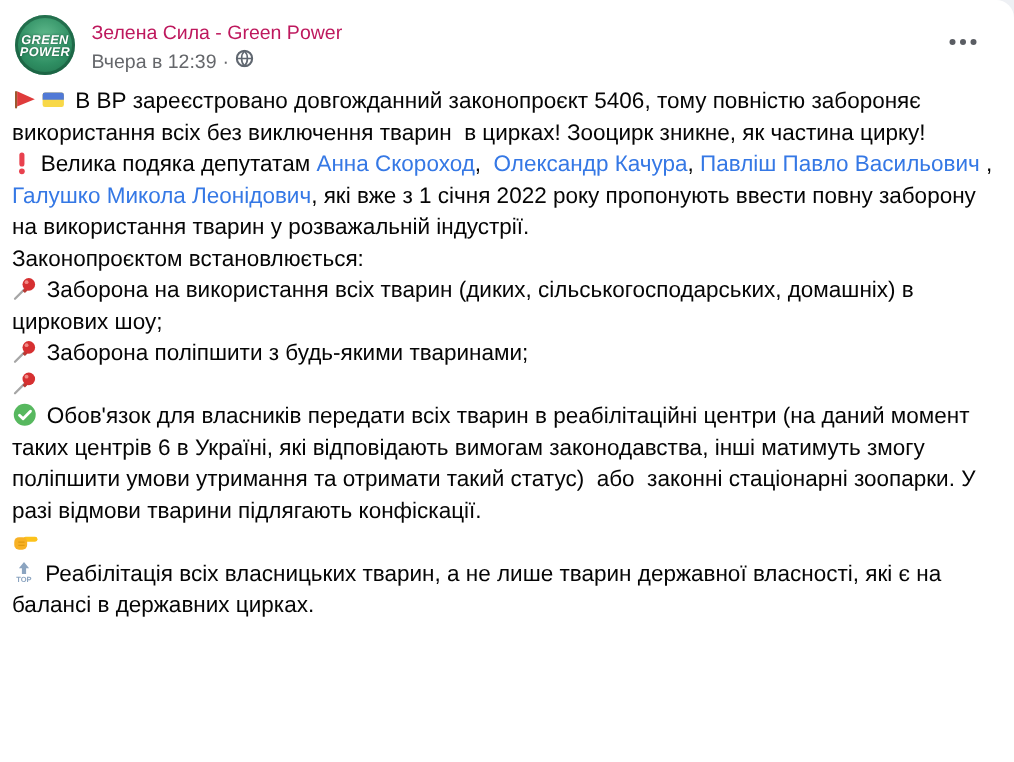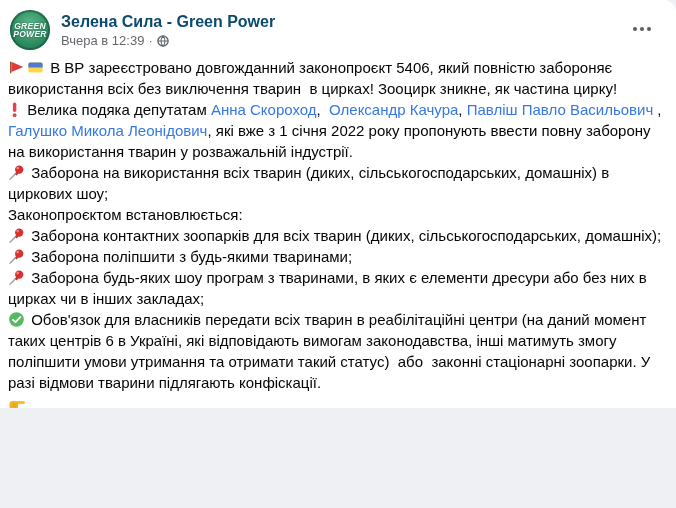--- a/index.html
+++ b/index.html
@@ -3,21 +3,21 @@
 <meta charset="utf-8">
 <style>
   html,body{margin:0;padding:0;}
   body{
     width:676px;height:508px;
     background:#eef0f4;
     font-family:"Liberation Sans","DejaVu Sans",sans-serif;
     -webkit-font-smoothing:antialiased;
   }
   .post-card{
-    width:676px;height:408px;
+    width:676px;height:508px;
     background:#fff;
     border-top-right-radius:12px;
     overflow:hidden;
     position:relative;
     box-sizing:border-box;
   }
   
   .post-header{
     display:flex;align-items:flex-start;
     padding:10px 16px 0 10px;
@@ -30,24 +30,24 @@
     flex:0 0 auto;cursor:pointer;
     box-shadow:inset 0 0 0 2px rgba(20,80,55,.55);
   }
   .avatar span{
     display:block;color:#fff;font-style:italic;font-weight:800;
     font-size:8.5px;line-height:8px;letter-spacing:.3px;
     text-shadow:0 0 2px #14523a;
   }
   .header-meta{margin-left:11px;padding-top:2px;}
   .page-name{
-    font-size:16px;font-weight:700;color:#0c4a6e;line-height:19px;cursor:pointer;
+    font-size:13px;font-weight:400;color:#be185d;line-height:19px;cursor:pointer;
   }
   .time-row{
-    display:flex;align-items:center;gap:4px;
+    display:flex;align-items:flex-start;gap:4px;
     font-size:13px;color:#65676b;line-height:17px;margin-top:1px;
   }
   .time-row .dot{color:#65676b;}
   .globe{display:inline-flex;align-items:center;margin-top:1px;}
   .more-btn{
     position:absolute;top:16px;right:20px;
     width:28px;height:22px;display:flex;align-items:center;justify-content:center;
     cursor:pointer;border-radius:4px;
   }
   
@@ -96,50 +96,44 @@
     </div>
   </div>
 
   <div class="post-text">
       <div class="para"><span class="emoji"><svg width="17" height="17" viewBox="0 0 17 17">
             <rect x="2" y="2.6" width="1.4" height="11.8" rx="0.7" fill="#9a5b30"></rect>
             <path d="M3.4 2.8 L15.2 8.1 L3.4 13 Z" fill="#df3b3b"></path>
           </svg></span><span class="emoji"><svg width="17" height="17" viewBox="0 0 17 17">
             <rect x="1.4" y="3.6" width="14.2" height="9.8" rx="1.6" fill="#f8d848"></rect>
             <path d="M1.4 8.5 V5.2 a1.6 1.6 0 0 1 1.6-1.6 h11 a1.6 1.6 0 0 1 1.6 1.6 v3.3 Z" fill="#5079d6"></path>
-          </svg></span><span> В ВР зареєстровано довгожданний законопроєкт 5406, який повністю забороняє використання всіх без виключення тварин  в цирках! Зооцирк зникне, як частина цирку!</span></div>
+          </svg></span><span> В ВР зареєстровано довгожданний законопроєкт 5406, тому повністю забороняє використання всіх без виключення тварин  в цирках! Зооцирк зникне, як частина цирку!</span></div>
       <div class="para"><span class="emoji"><svg width="13" height="17" viewBox="0 0 13 17">
             <rect x="4.9" y="1.6" width="3.4" height="9.4" rx="1.7" fill="#e8414e"></rect>
             <circle cx="6.6" cy="14.2" r="1.9" fill="#e8414e"></circle>
           </svg></span><span> Велика подяка депутатам </span><span class="mention">Анна Скороход</span><span>,  </span><span class="mention">Олександр Качура</span><span>, </span><span class="mention">Павліш Павло Васильович</span><span> , </span><span class="mention">Галушко Микола Леонідович</span><span>, які вже з 1 січня 2022 року пропонують ввести повну заборону на використання тварин у розважальній індустрії.</span></div>
+      <div class="para"><span>Законопроєктом встановлюється:</span></div>
       <div class="para"><span class="emoji"><svg width="17" height="17" viewBox="0 0 17 17">
             <path d="M2 15.2 L8.6 8.6" stroke="#a6a6a6" stroke-width="1.5" stroke-linecap="round"></path>
             <path d="M7 9.8 l1.9-1.9 1.6 1.6 -1.9 1.9 Z" fill="#b73a34"></path>
             <circle cx="11.2" cy="5.6" r="4.2" fill="#d63031"></circle>
             <circle cx="9.7" cy="4.1" r="1.3" fill="#f08a85"></circle>
           </svg></span><span> Заборона на використання всіх тварин (диких, сільськогосподарських, домашніх) в циркових шоу;</span></div>
-      <div class="para"><span>Законопроєктом встановлюється:</span></div>
-      <div class="para"><span class="emoji"><svg width="17" height="17" viewBox="0 0 17 17">
-            <path d="M2 15.2 L8.6 8.6" stroke="#a6a6a6" stroke-width="1.5" stroke-linecap="round"></path>
-            <path d="M7 9.8 l1.9-1.9 1.6 1.6 -1.9 1.9 Z" fill="#b73a34"></path>
-            <circle cx="11.2" cy="5.6" r="4.2" fill="#d63031"></circle>
-            <circle cx="9.7" cy="4.1" r="1.3" fill="#f08a85"></circle>
-          </svg></span><span> Заборона контактних зоопарків для всіх тварин (диких, сільськогосподарських, домашніх);</span></div>
       <div class="para"><span class="emoji"><svg width="17" height="17" viewBox="0 0 17 17">
             <path d="M2 15.2 L8.6 8.6" stroke="#a6a6a6" stroke-width="1.5" stroke-linecap="round"></path>
             <path d="M7 9.8 l1.9-1.9 1.6 1.6 -1.9 1.9 Z" fill="#b73a34"></path>
             <circle cx="11.2" cy="5.6" r="4.2" fill="#d63031"></circle>
             <circle cx="9.7" cy="4.1" r="1.3" fill="#f08a85"></circle>
           </svg></span><span> Заборона поліпшити з будь-якими тваринами;</span></div>
       <div class="para"><span class="emoji"><svg width="17" height="17" viewBox="0 0 17 17">
             <path d="M2 15.2 L8.6 8.6" stroke="#a6a6a6" stroke-width="1.5" stroke-linecap="round"></path>
             <path d="M7 9.8 l1.9-1.9 1.6 1.6 -1.9 1.9 Z" fill="#b73a34"></path>
             <circle cx="11.2" cy="5.6" r="4.2" fill="#d63031"></circle>
             <circle cx="9.7" cy="4.1" r="1.3" fill="#f08a85"></circle>
-          </svg></span><span> Заборона будь-яких шоу програм з тваринами, в яких є елементи дресури або без них в цирках чи в інших закладах;</span></div>
+          </svg></span></div>
       <div class="para"><span class="emoji"><svg width="17" height="17" viewBox="0 0 17 17">
             <circle cx="8.5" cy="8.5" r="7.3" fill="#57b85f"></circle>
             <path d="M5 8.8 l2.4 2.4 L12.3 6.1" stroke="#fff" stroke-width="1.9" fill="none" stroke-linecap="round" stroke-linejoin="round"></path>
           </svg></span><span> Обов'язок для власників передати всіх тварин в реабілітаційні центри (на даний момент таких центрів 6 в Україні, які відповідають вимогам законодавства, інші матимуть змогу поліпшити умови утримання та отримати такий статус)  або  законні стаціонарні зоопарки. У разі відмови тварини підлягають конфіскації.</span></div>
       <div class="para"><span class="emoji"><svg width="18" height="17" viewBox="0 0 18 17">
             <rect x="7.5" y="5.9" width="9.5" height="3.2" rx="1.6" fill="#fcc21b"></rect>
             <rect x="1.5" y="6.1" width="8.6" height="8.4" rx="3.2" fill="#f7b125"></rect>
             <path d="M4.2 9.4 h4.2 M4.2 11.6 h4.2" stroke="#e09b12" stroke-width="0.9"></path>
           </svg></span></div>
       <div class="para"><span class="emoji"><svg width="16" height="17" viewBox="0 0 16 17">

